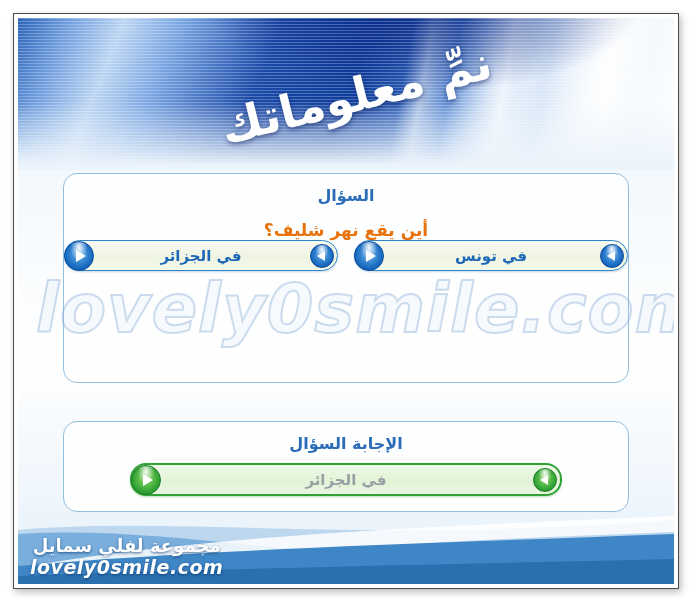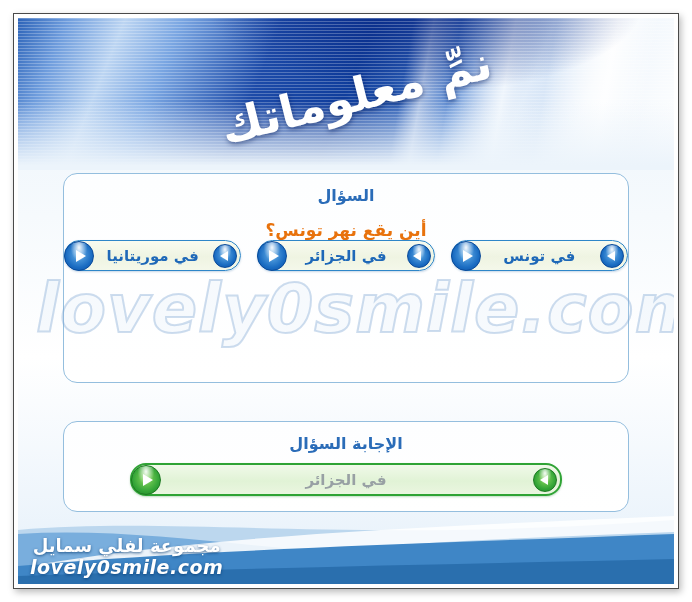--- a/index.html
+++ b/index.html
@@ -95,21 +95,21 @@
 
 <div class="frame">
   <div class="content">
 
     <div class="header">
       <div class="calligraphy">نمِّ معلوماتك</div>
     </div>
 
     <div class="qbox">
       <div class="box-title">السؤال</div>
-      <div class="question-text">أين يقع نهر تونس؟</div>
+      <div class="question-text">أين يقع نهر شليف؟</div>
 
       <div class="options">
 
         <div class="pill blue">
           <span class="circle big blue-c">
             <span class="tri-right"></span>
           </span>
           <span>في تونس</span>
           <span class="circle small blue-c">
             <span class="tri-left"></span>
@@ -119,29 +119,20 @@
         <div class="pill blue">
           <span class="circle big blue-c">
             <span class="tri-right"></span>
           </span>
           <span>في الجزائر</span>
           <span class="circle small blue-c">
             <span class="tri-left"></span>
           </span>
         </div>
 
-        <div class="pill blue">
-          <span class="circle big blue-c">
-            <span class="tri-right"></span>
-          </span>
-          <span>في موريتانيا</span>
-          <span class="circle small blue-c">
-            <span class="tri-left"></span>
-          </span>
-        </div>
 
       </div>
     </div>
 
     <div class="abox">
       <div class="box-title">الإجابة السؤال</div>
       <div class="pill green">
         <span class="circle big green-c">
           <span class="tri-right"></span>
         </span>

